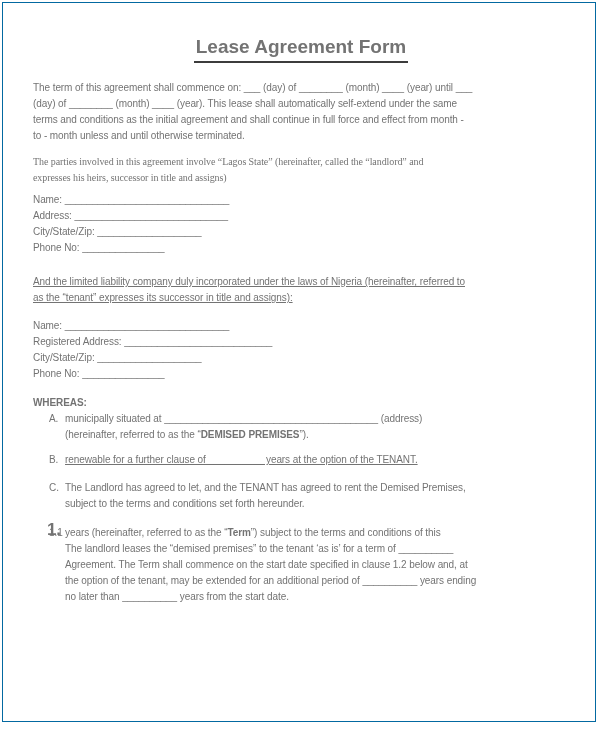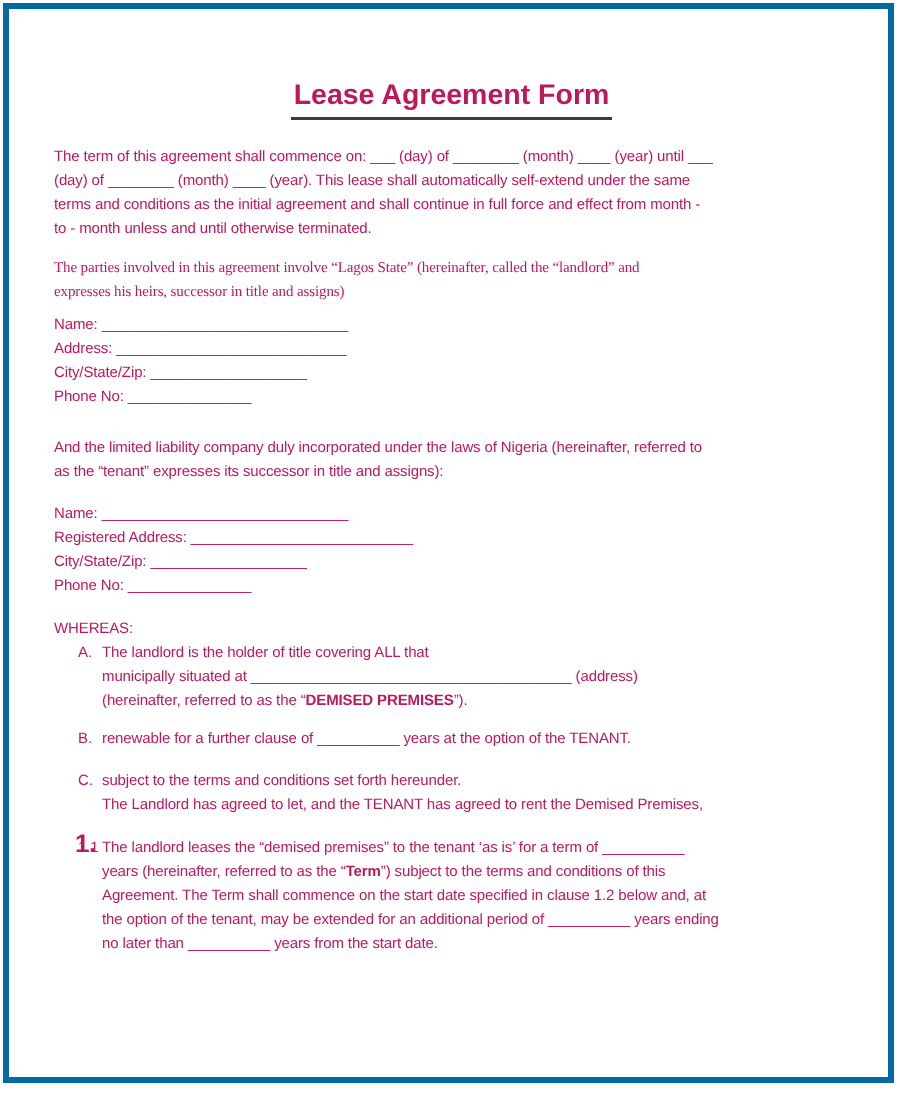--- a/index.html
+++ b/index.html
@@ -6,25 +6,25 @@
   body {
     width:600px; height:730px;
     background:#ffffff;
     font-family:"Liberation Sans","DejaVu Sans",sans-serif;
     position:relative;
   }
   .page {
     position:absolute; left:2px; top:2px;
     width:594px; height:720px;
     box-sizing:border-box;
-    border:4px solid #0369a1;
+    border:1px solid #0369a1;
     background:#ffffff;
-    padding:45px 26px 0 30px;
+    padding:31px 26px 0 30px;
     overflow:hidden;
-    color:#be185d;
+    color:#737373;
   }
   .doc-title {
     text-align:center;
     margin:0 0 17px 0;
     line-height:26px;
     font-size:19px;
     font-weight:bold;
     letter-spacing:0;
   }
   .doc-title .title-text {
@@ -34,33 +34,33 @@
   }
   .block {
     font-size:10px;
     line-height:16px;
     letter-spacing:-0.08px;
   }
   .line { white-space:pre; }
   .field-row .blank { letter-spacing:-0.08px; }
   .item { position:relative; padding-left:32px; }
   .item .marker { position:absolute; left:16px; top:0; }
-  .whereas-label { font-weight:normal; }
+  .whereas-label { font-weight:bold; }
   .section-heading {
     position:relative; padding-left:32px;
     font-size:17px; line-height:22px; font-weight:bold;
     letter-spacing:-0.1px;
     margin:0 0 13px 0;
   }
   .section-heading .marker { position:absolute; left:14px; top:0; }
   
   .mb10 { margin-bottom:10px; }
   .mb6  { margin-bottom:6px;font-family:Liberation Serif, serif; }
   .mb18 { margin-bottom:18px; }
-  .mb12 { margin-bottom:12px; }
+  .mb12 { margin-bottom:12px;text-decoration:underline; }
   .mb13 { margin-bottom:13px; }
   .mb9  { margin-bottom:9px; }
   .mb7  { margin-bottom:7px; }
   .mb0  { margin-bottom:0; }
   b { font-weight:bold;margin-top:32px; }
 </style>
 </head>
 <body>
 
 <div class="page">
@@ -98,49 +98,48 @@
       <div class="line field-row"><span>Registered Address: </span><span class="blank">___________________________</span></div>
       <div class="line field-row"><span>City/State/Zip: </span><span class="blank">___________________</span></div>
       <div class="line field-row"><span>Phone No: </span><span class="blank">_______________</span></div>
     </div>
 
   <div class="block whereas-label mb0">WHEREAS:</div>
 
   <div class="block item mb9">
     <span class="marker">A.</span>
     <div>
-        <div class="line">The landlord is the holder of title covering ALL that</div>
         <div class="line">municipally situated at _______________________________________ (address)</div>
         <div class="line">(hereinafter, referred to as the “<b>DEMISED PREMISES</b>”).</div>
       </div>
   </div>
 
   <div class="block item mb12">
     <span class="marker">B.</span>
     <div>
         <div class="line">renewable for a further clause of __________ years at the option of the TENANT.</div>
       </div>
   </div>
 
   <div class="block item mb7">
     <span class="marker">C.</span>
     <div>
+        <div class="line">The Landlord has agreed to let, and the TENANT has agreed to rent the Demised Premises,</div>
         <div class="line">subject to the terms and conditions set forth hereunder.</div>
-        <div class="line">The Landlord has agreed to let, and the TENANT has agreed to rent the Demised Premises,</div>
       </div>
   </div>
 
   <div class="section-heading">
     <span class="marker">1.</span>
   </div>
 
   <div class="block item mb0">
     <span class="marker">1.1</span>
     <div>
+        <div class="line">years (hereinafter, referred to as the “<b>Term</b>”) subject to the terms and conditions of this</div>
         <div class="line">The landlord leases the “demised premises” to the tenant ‘as is’ for a term of __________</div>
-        <div class="line">years (hereinafter, referred to as the “<b>Term</b>”) subject to the terms and conditions of this</div>
         <div class="line">Agreement. The Term shall commence on the start date specified in clause 1.2 below and, at</div>
         <div class="line">the option of the tenant, may be extended for an additional period of __________ years ending</div>
         <div class="line">no later than __________ years from the start date.</div>
       </div>
   </div>
 
 </div>
 
 </body></html>

